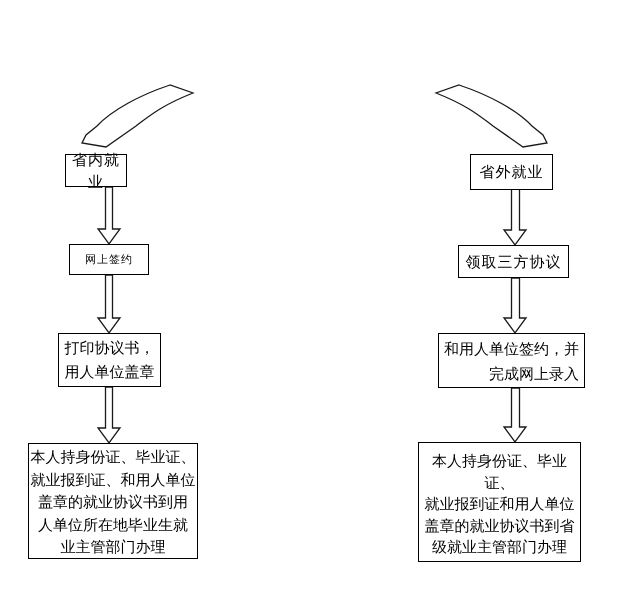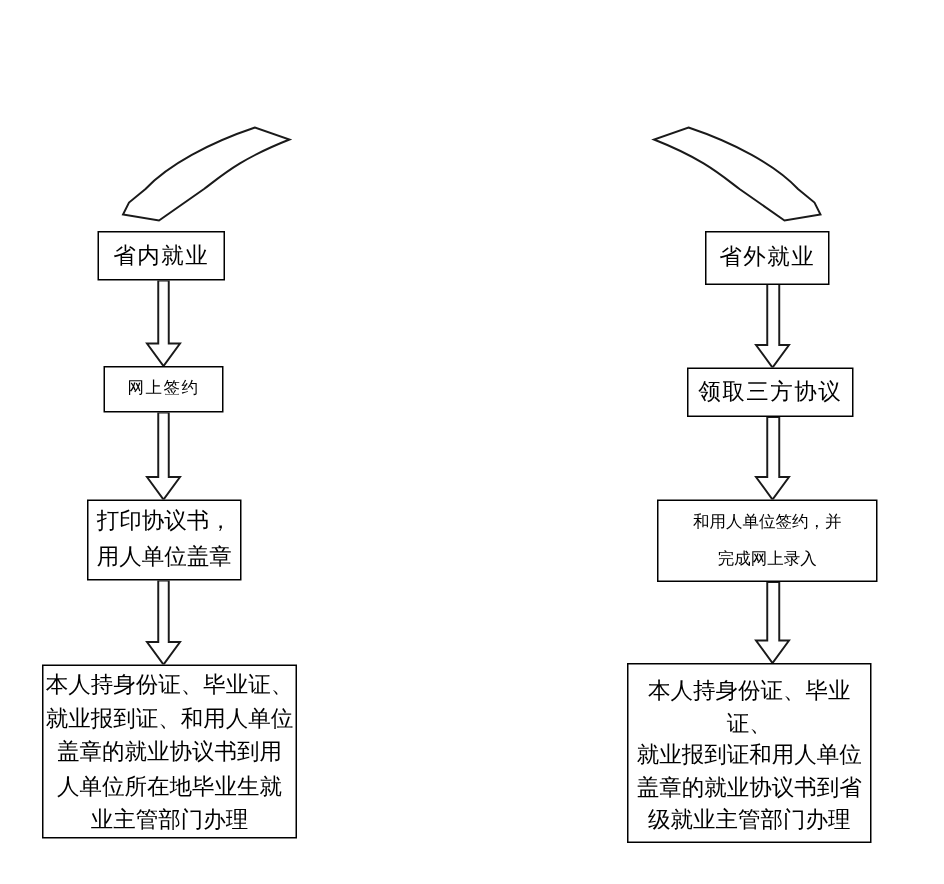--- a/index.html
+++ b/index.html
@@ -17,27 +17,27 @@
     background:#ffffff;
     border:1.5px solid #000;
     display:flex;
     align-items:center;
     justify-content:center;
     text-align:center;
     white-space:pre-line;
     line-height:1.45;
   }
   #node-root{left:210px;top:44px;width:220px;height:51px;font-size:17px;letter-spacing:2px;}
-  #node-l1{left:65px;top:154px;width:85px;height:33px;font-size:15px;letter-spacing:1px;}
+  #node-l1{left:65px;top:154px;width:62px;height:33px;font-size:15px;letter-spacing:1px;}
   #node-l2{left:69px;top:244px;width:80px;height:31px;font-size:11px;letter-spacing:1px;}
   #node-l3{left:58px;top:333px;width:103px;height:54px;font-size:15px;line-height:24px;}
   #node-l4{left:28px;top:443px;width:170px;height:116px;font-size:15px;line-height:22.5px;align-items:flex-start;padding-top:2px;}
   #node-r1{left:470px;top:154px;width:83px;height:36px;font-size:15px;letter-spacing:1px;}
   #node-r2{left:458px;top:245px;width:111px;height:33px;font-size:15px;letter-spacing:1px;}
-  #node-r3{left:438px;top:333px;width:147px;height:55px;font-size:11px;line-height:25px;}
+  #node-r3{left:438px;top:333px;width:147px;height:55px;font-size:15px;line-height:25px;text-align:right;}
   #node-r4{left:418px;top:442px;width:163px;height:120px;font-size:15px;line-height:21.5px;align-items:flex-start;padding-top:7px;}
   #arrow-layer{
     position:absolute;left:0;top:0;width:629px;height:589px;
     pointer-events:none;
   }
   .block-arrow{
     fill:#ffffff;
     stroke:#1a1a1a;
     stroke-width:1.3;
     stroke-linejoin:miter;

